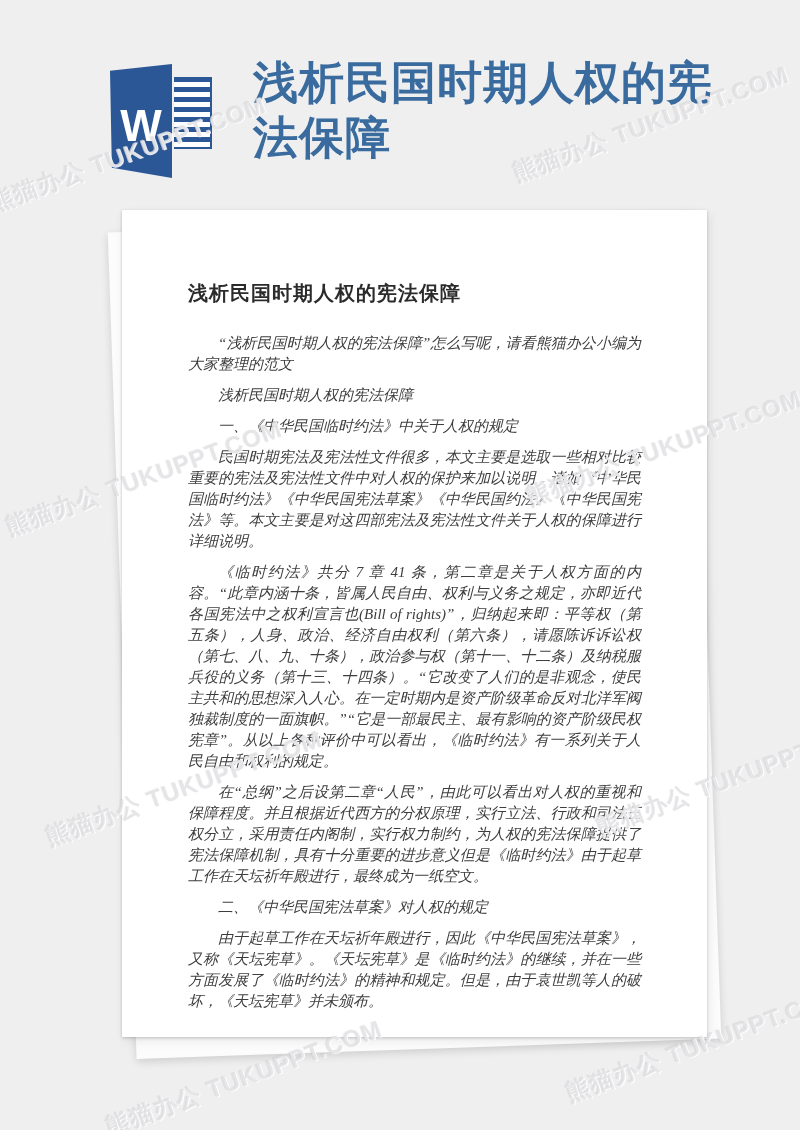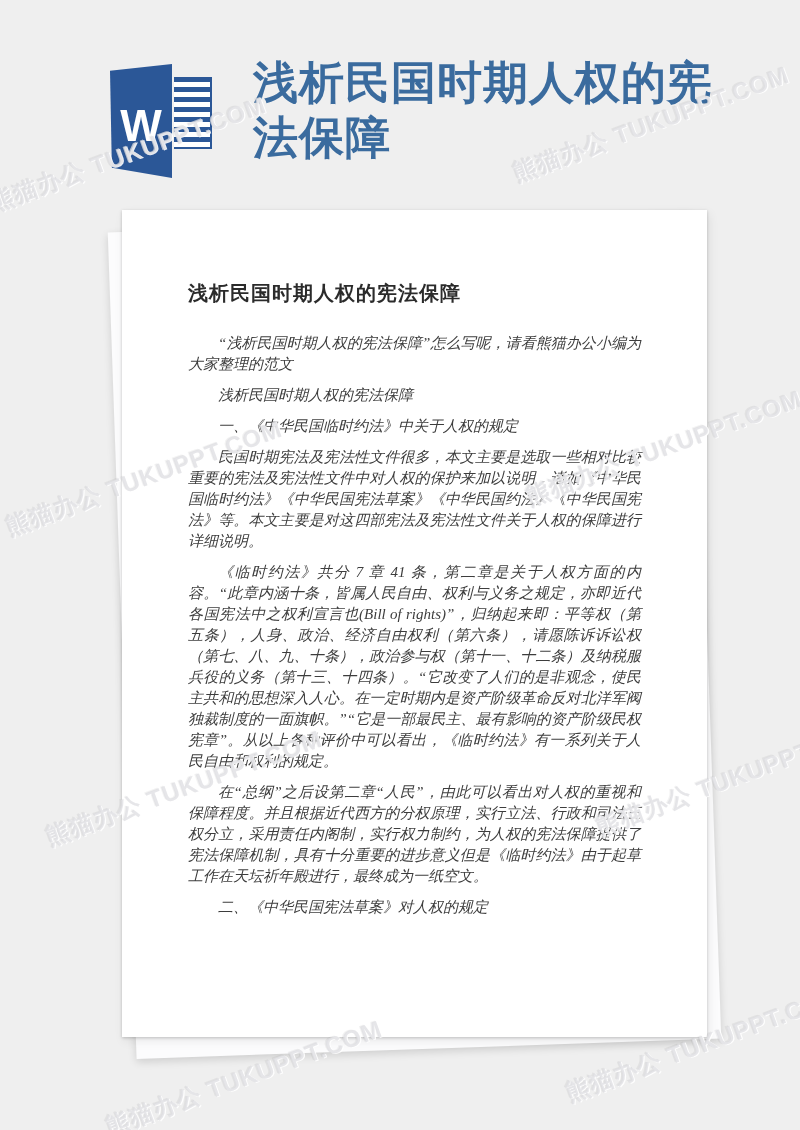--- a/index.html
+++ b/index.html
@@ -92,20 +92,21 @@
 
   <div class="doc-page">
     <h2 class="doc-heading">浅析民国时期人权的宪法保障</h2>
     <p>“浅析民国时期人权的宪法保障”怎么写呢，请看熊猫办公小编为大家整理的范文</p>
     <p>浅析民国时期人权的宪法保障</p>
     <p>一、《中华民国临时约法》中关于人权的规定</p>
     <p>民国时期宪法及宪法性文件很多，本文主要是选取一些相对比较重要的宪法及宪法性文件中对人权的保护来加以说明，诸如《中华民国临时约法》《中华民国宪法草案》《中华民国约法》《中华民国宪法》等。本文主要是对这四部宪法及宪法性文件关于人权的保障进行详细说明。</p>
     <p>《临时约法》共分 7 章 41 条，第二章是关于人权方面的内容。“此章内涵十条，皆属人民自由、权利与义务之规定，亦即近代各国宪法中之权利宣言也(Bill of rights)”，归纳起来即：平等权（第五条），人身、政治、经济自由权利（第六条），请愿陈诉诉讼权（第七、八、九、十条），政治参与权（第十一、十二条）及纳税服兵役的义务（第十三、十四条）。“它改变了人们的是非观念，使民主共和的思想深入人心。在一定时期内是资产阶级革命反对北洋军阀独裁制度的一面旗帜。”“它是一部最民主、最有影响的资产阶级民权宪章”。从以上各种评价中可以看出，《临时约法》有一系列关于人民自由和权利的规定。</p>
     <p>在“总纲”之后设第二章“人民”，由此可以看出对人权的重视和保障程度。并且根据近代西方的分权原理，实行立法、行政和司法三权分立，采用责任内阁制，实行权力制约，为人权的宪法保障提供了宪法保障机制，具有十分重要的进步意义但是《临时约法》由于起草工作在天坛祈年殿进行，最终成为一纸空文。</p>
     <p>二、《中华民国宪法草案》对人权的规定</p>
+    <p>由于起草工作在天坛祈年殿进行，因此《中华民国宪法草案》，又称《天坛宪草》。《天坛宪草》是《临时约法》的继续，并在一些方面发展了《临时约法》的精神和规定。但是，由于袁世凯等人的破坏，《天坛宪草》并未颁布。</p>
   </div>
 
   <div class="wm-layer">
     <span class="wm wm-1">熊猫办公 TUKUPPT.COM</span>
     <span class="wm wm-2">熊猫办公 TUKUPPT.COM</span>
     <span class="wm wm-3">熊猫办公 TUKUPPT.COM</span>
     <span class="wm wm-4">熊猫办公 TUKUPPT.COM</span>
     <span class="wm wm-5">熊猫办公 TUKUPPT.COM</span>
     <span class="wm wm-6">熊猫办公 TUKUPPT.COM</span>
     <span class="wm wm-7">熊猫办公 TUKUPPT.COM</span>

